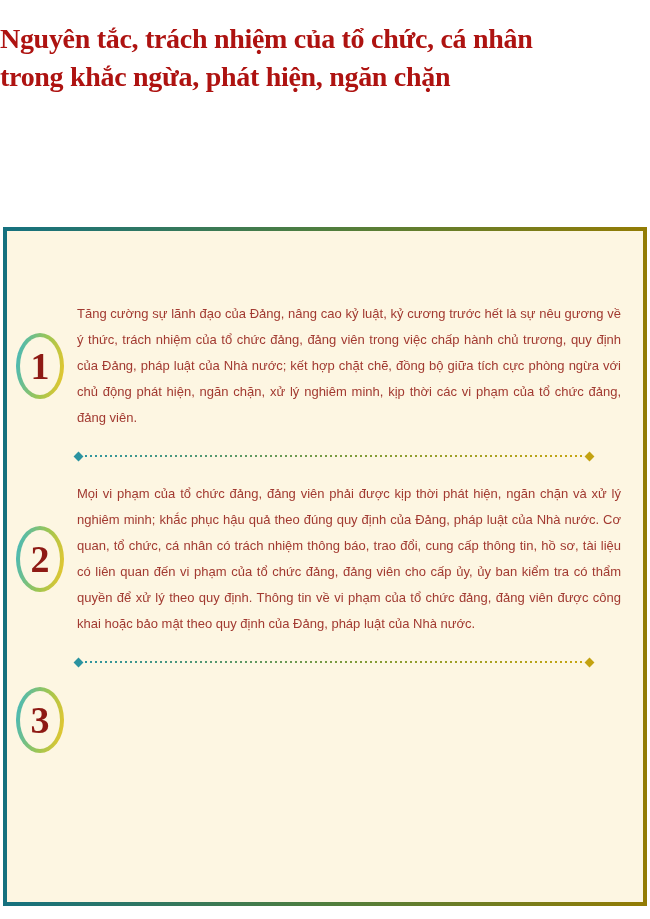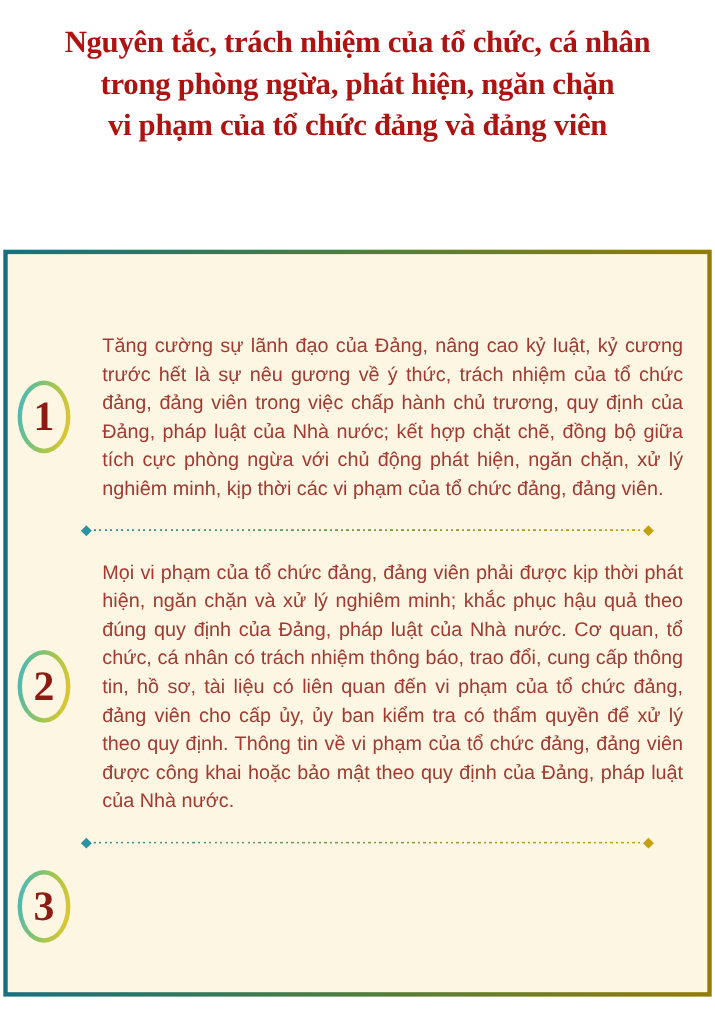--- a/index.html
+++ b/index.html
@@ -22,21 +22,20 @@
   .page{
     position:relative;
     width:650px;height:919px;
     background:#ffffff;
     overflow:hidden;
     margin:0 auto;
   }
   
   .title{
     padding-top:20px;
-    text-align:center;
     font-family:"Liberation Serif","DejaVu Serif",serif;
     font-weight:bold;
     color:var(--title-red);
     font-size:28px;
     line-height:38px;
     letter-spacing:-0.3px;
   }
   .title-line{display:block;white-space:nowrap;}
   
   .banner{
@@ -103,22 +102,22 @@
   }
   .badge-num{
     font-family:"Liberation Serif","DejaVu Serif",serif;
     font-weight:bold;
     font-size:38px;
     color:var(--badge-red);
     line-height:1;
   }
   .rule-text{
     flex:1;
-    margin-left:20px;
-    font-size:18px;
+    margin-left:4px;
+    font-size:13px;
     line-height:26px;
     text-align:justify;
     color:var(--body-red);
   }
   
   .sep{
     display:flex;
     align-items:center;
     margin:21px 50px 21px 68px;
     height:8px;
@@ -138,22 +137,21 @@
   .sep-end.left{background:#2b93a0;margin-right:3px;}
   .sep-end.right{background:#c3a211;margin-left:3px;}
 </style>
 </head>
 <body>
 
 <div class="page">
 
   <header class="title">
     <span class="title-line">Nguyên tắc, trách nhiệm của tổ chức, cá nhân</span>
-    <span class="title-line">trong phòng ngừa, phát hiện, ngăn chặn</span>
-    <span class="title-line">vi phạm của tổ chức đảng và đảng viên</span>
+    <span class="title-line">trong khắc ngừa, phát hiện, ngăn chặn</span>
   </header>
 
 
   <div class="frame">
     <div class="box">
 
       <section class="rule r1">
         <div class="badge-col">
           <div class="badge-ring">
             <div class="badge-inner">

